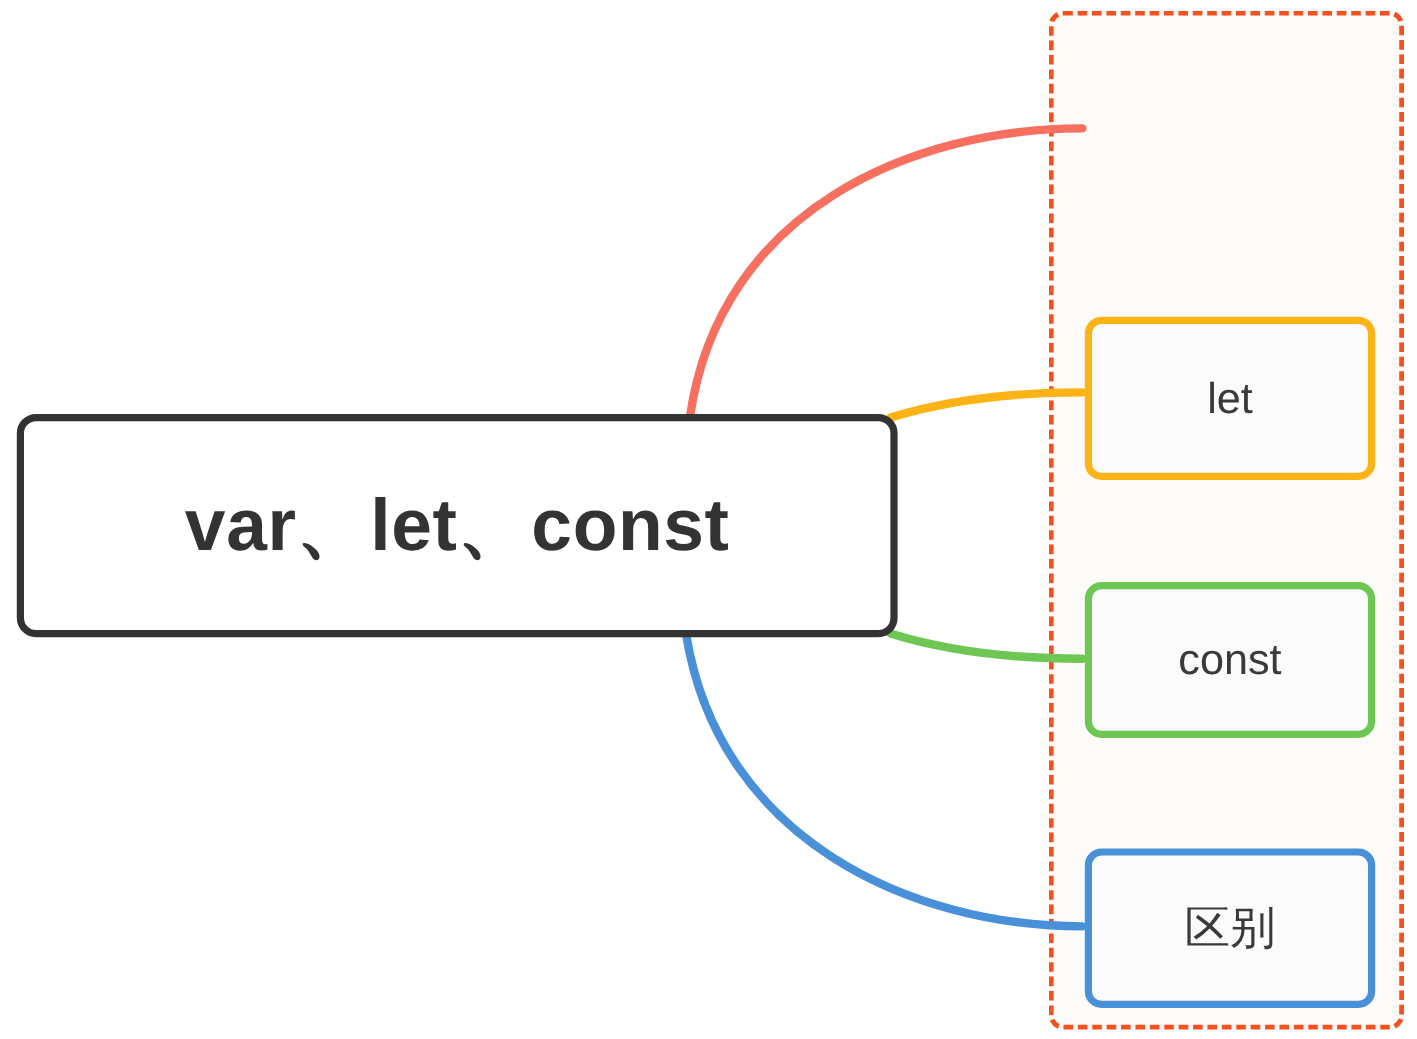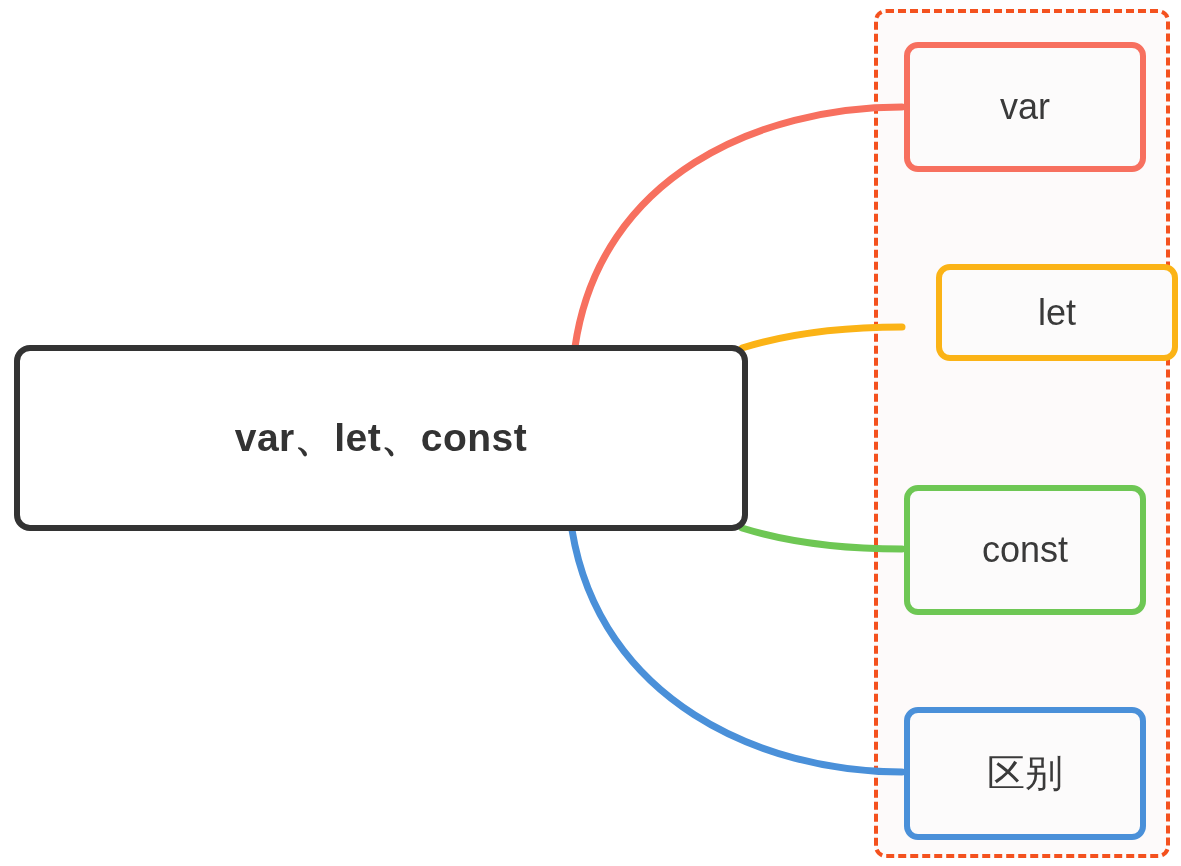--- a/index.html
+++ b/index.html
@@ -52,21 +52,21 @@
   .node-root {
     left: 14px;
     top: 345px;
     width: 734px;
     height: 186px;
     border: 6px solid #333333;
     border-radius: 16px;
     background: #ffffff;
   }
   .node-root .node-label {
-    font-size: 39px;
+    font-size: 61px;
     font-weight: bold;
     letter-spacing: 0.5px;
     color: #333333;
   }
   
   .node-child {
     left: 904px;
     width: 242px;
     border-width: 6px;
     border-style: solid;
@@ -77,23 +77,22 @@
     font-weight: normal;
     color: #3a3a3a;
   }
   .node-var {
     top: 42px;
     height: 130px;
     border-color: #f7705f;
   }
   .node-let {
     top: 264px;
-    height: 97px;
+    height: 136px;
     border-color: #fbb316;
-    margin-left: 32px;
   }
   .node-const {
     top: 485px;
     height: 130px;
     border-color: #6ec754;
     justify-content: center;
   }
   .node-qubie {
     top: 707px;
     height: 133px;
@@ -115,23 +114,20 @@
     <path d="M 575 347 C 600 175 760 107 902 107" fill="none" stroke="#f7705f" stroke-width="7" stroke-linecap="round"></path>
     <path d="M 742 348 C 800 330 860 327 902 327" fill="none" stroke="#fbb316" stroke-width="7" stroke-linecap="round"></path>
     <path d="M 742 528 C 800 546 860 549 902 549" fill="none" stroke="#6ec754" stroke-width="7" stroke-linecap="round"></path>
     <path d="M 572 530 C 600 700 760 772 902 772" fill="none" stroke="#4a90d9" stroke-width="7" stroke-linecap="round"></path>
   </svg>
 
   <div class="node node-root">
     <span class="node-label">var、let、const</span>
   </div>
 
-  <div class="node node-child node-var">
-    <span class="node-label">var</span>
-  </div>
 
   <div class="node node-child node-let">
     <span class="node-label">let</span>
   </div>
 
   <div class="node node-child node-const">
     <span class="node-label">const</span>
   </div>
 
   <div class="node node-child node-qubie">

